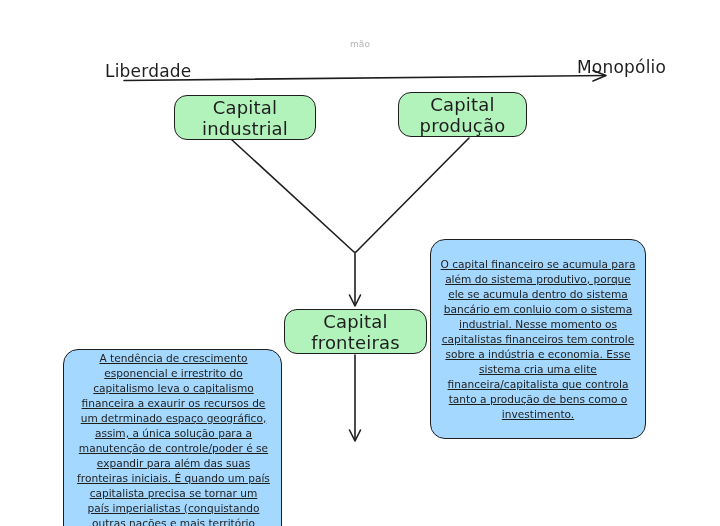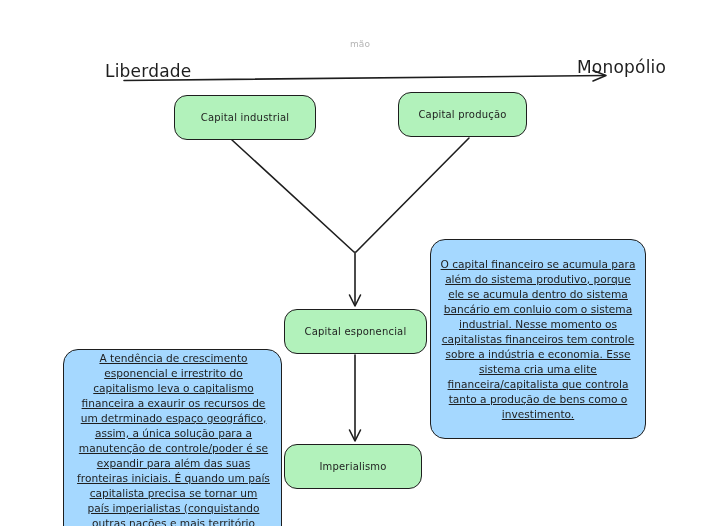--- a/index.html
+++ b/index.html
@@ -61,21 +61,21 @@
   }
 
   .node {
     position: absolute;
     background: var(--node-fill);
     border: 1.7px solid var(--stroke);
     border-radius: 13px;
     display: flex;
     align-items: center;
     justify-content: center;
-    font-size: 10px;
+    font-size: 18px;
     letter-spacing: 0.2px;
     text-align: center;
   }
   .node.industrial  { left: 174px; top: 59px;  width: 142px; height: 45px; }
   .node.bancario    { left: 398px; top: 56px;  width: 129px; height: 45px; }
   .node.financeiro  { left: 284px; top: 273px; width: 143px; height: 45px; }
   .node.imperialismo{ left: 284px; top: 408px; width: 138px; height: 45px; }
 
   .note {
     position: absolute;
@@ -123,26 +123,23 @@
 
   <div class="node industrial">
     <span>Capital industrial</span>
   </div>
 
   <div class="node bancario">
     <span>Capital produção</span>
   </div>
 
   <div class="node financeiro">
-    <span>Capital esponencial</span>
+    <span>Capital fronteiras</span>
   </div>
 
-  <div class="node imperialismo">
-    <span>Imperialismo</span>
-  </div>
 
   <div class="note left-note">
     <span>A tendência de crescimento
 esponencial e irrestrito do
 capitalismo leva o capitalismo
 financeira a exaurir os recursos de
 um detrminado espaço geográfico,
 assim, a única solução para a
 manutenção de controle/poder é se
 expandir para além das suas

